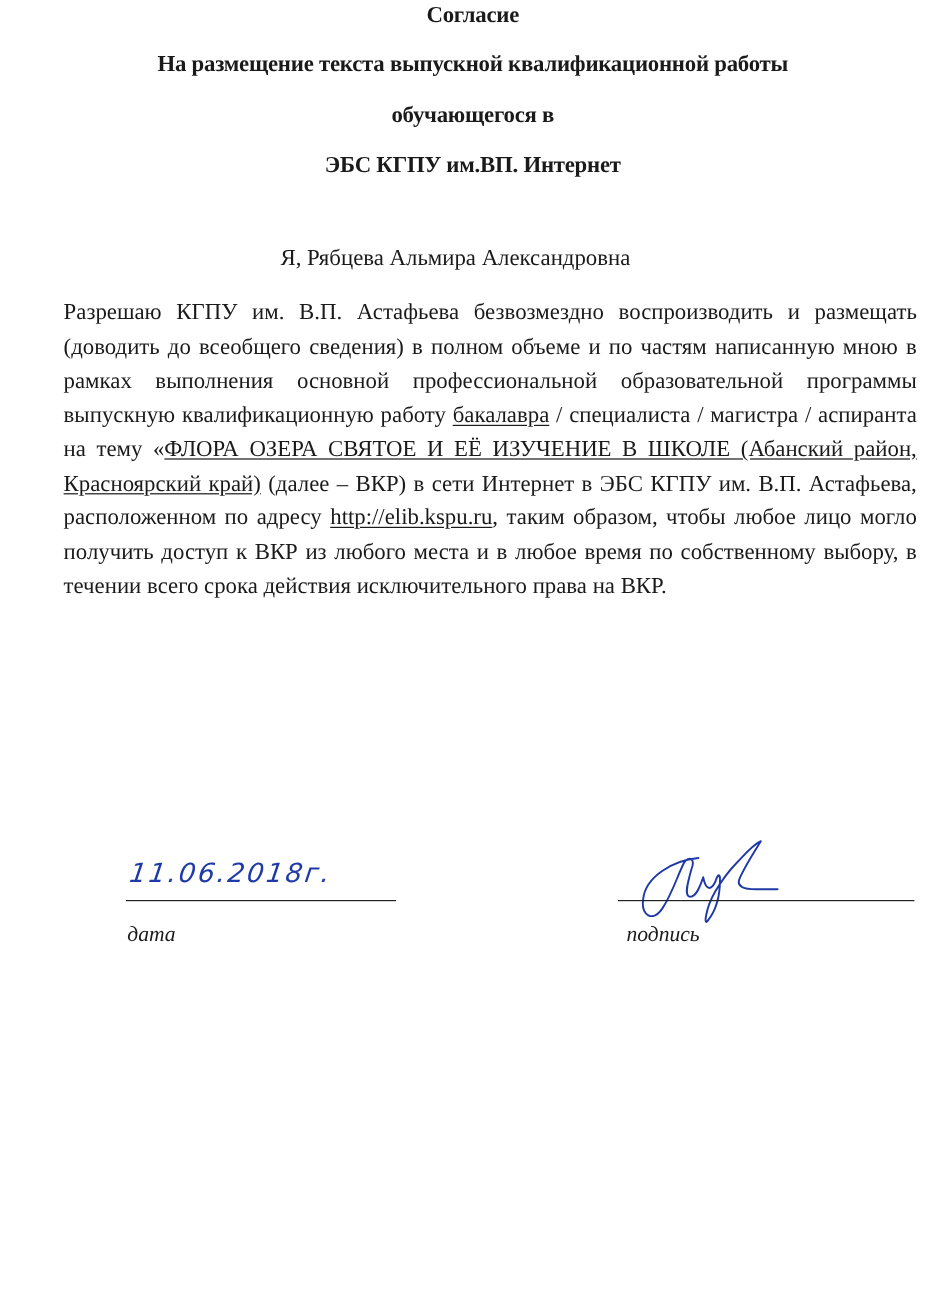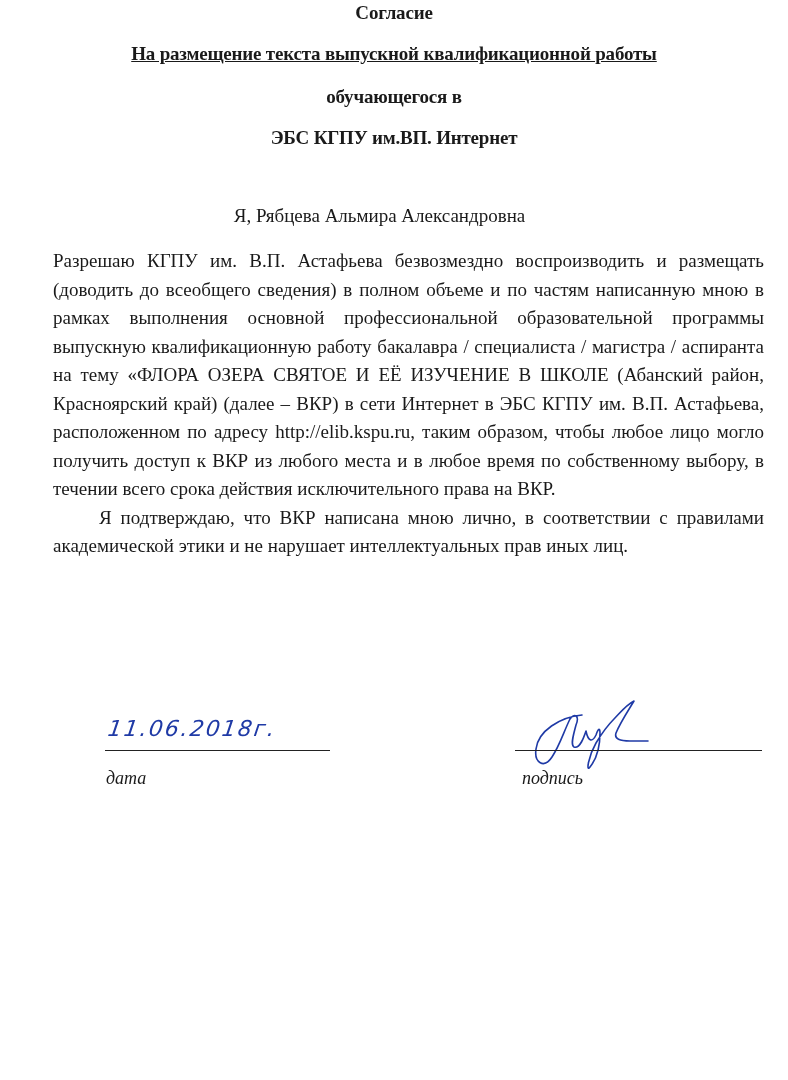--- a/index.html
+++ b/index.html
@@ -1,30 +1,30 @@
 <!DOCTYPE html>
 <html><head>
   <meta charset="utf-8">
   <style>
     html, body { margin: 0; padding: 0; background: #ffffff; }
     body { width: 788px; height: 1080px; position: relative; overflow: hidden;
            font-family: "Liberation Serif", serif; color: #1a1a1a; }
     .title { position: absolute; left: 0; width: 788px; text-align: center;
              font-weight: bold; font-size: 19px; letter-spacing: -0.2px; }
     .t1 { top: 2px; }
-    .t2 { top: 43px; text-decoration: underline; }
+    .t2 { top: 43px; }
     .t3 { top: 86px; text-align: center; }
     .t4 { top: 127px; }
     .name { position: absolute; top: 205px; left: 0; width: 731px; text-align: center;
             font-size: 19px; padding-left: 28px; box-sizing: border-box; }
     .body { position: absolute; top: 247px; left: 53px; width: 711px;
             font-size: 19px; line-height: 28.5px; text-align: justify; }
     .body p { margin: 0; }
     .body p.p2 { text-indent: 46px; margin-top: 0; }
-    .u { text-underline-offset: 2px; }
+    .u { text-decoration: underline; text-underline-offset: 2px; }
     .sig-line { position: absolute; height: 0; border-top: 1.3px solid #222; }
     .date-line { left: 105px; width: 225px; top: 750px; }
     .sign-line { left: 515px; width: 247px; top: 750px; }
     .hand-date { position: absolute; left: 108px; top: 716px; font-family: "DejaVu Sans", sans-serif;
                  font-style: italic; font-size: 22px; color: #1f3aa6; letter-spacing: 2px;
                  transform: skewX(-8deg); }
     .cap { position: absolute; font-style: italic; font-size: 18px; top: 768px; }
     .cap-date { left: 106px; }
     .cap-sign { left: 522px; }
     .signature { position: absolute; left: 530px; top: 697px; width: 130px; height: 80px; }
@@ -35,21 +35,20 @@
 <div>
   <div class="title t1">Согласие</div>
   <div class="title t2">На размещение текста выпускной квалификационной работы</div>
   <div class="title t3">обучающегося в</div>
   <div class="title t4">ЭБС КГПУ им.ВП. Интернет</div>
 
   <div class="name">Я, Рябцева Альмира Александровна</div>
 
   <div class="body">
     <p><span>Разрешаю КГПУ им. В.П. Астафьева безвозмездно воспроизводить и размещать (доводить до всеобщего сведения) в полном объеме и по частям написанную мною в рамках выполнения основной профессиональной образовательной программы выпускную квалификационную работу </span><span class="u">бакалавра</span><span> / специалиста / магистра / аспиранта на тему «</span><span class="u">ФЛОРА ОЗЕРА СВЯТОЕ И ЕЁ ИЗУЧЕНИЕ В ШКОЛЕ (Абанский район, Красноярский край)</span><span> (далее – ВКР) в сети Интернет в ЭБС КГПУ им. В.П. Астафьева, расположенном по адресу </span><span class="u">http://elib.kspu.ru</span><span>, таким образом, чтобы любое лицо могло получить доступ к ВКР из любого места и в любое время по собственному выбору, в течении всего срока действия исключительного права на ВКР.</span></p>
-    <p class="p2">Я подтверждаю, что ВКР написана мною лично, в соответствии с правилами академической этики и не нарушает интеллектуальных прав иных лиц.</p>
   </div>
 
   <div class="hand-date">11.06.2018г.</div>
   <div class="sig-line date-line"></div>
   <div class="cap cap-date">дата</div>
 
   <svg class="signature" viewBox="0 0 130 80">
     <path d="M52 18 C30 20 8 34 6 52 C4 66 14 72 22 60 C30 48 34 34 40 22 C44 16 50 18 46 28 C44 36 40 48 44 50 C50 52 54 40 56 34 C58 44 62 46 66 38 C68 32 70 30 70 36 C70 46 68 60 60 70 C56 76 58 60 66 46 C72 36 78 28 84 22 C90 16 96 8 104 4 C98 14 90 26 86 36 C84 42 90 44 100 44 L118 44" fill="none" stroke="#1f3aa6" stroke-width="1.6" stroke-linecap="round" stroke-linejoin="round"></path>
   </svg>
   <div class="sig-line sign-line"></div>

